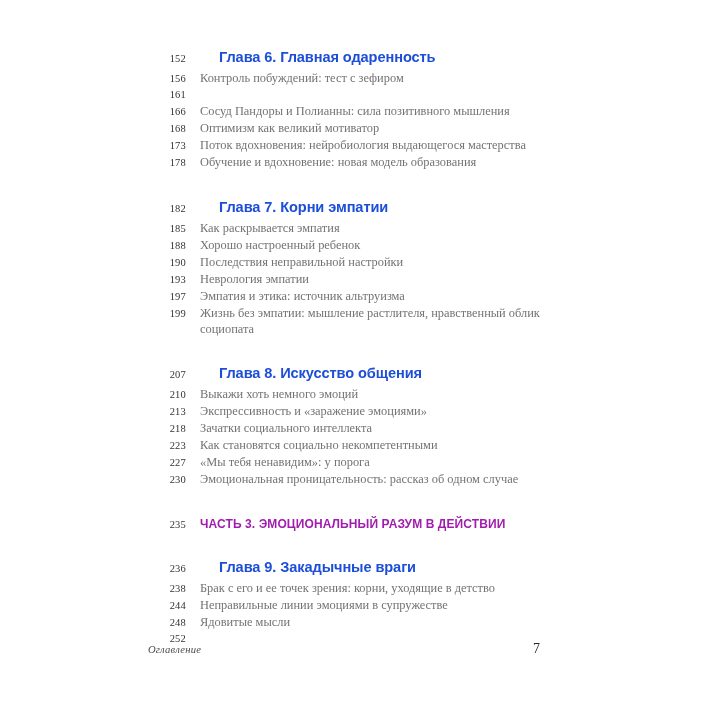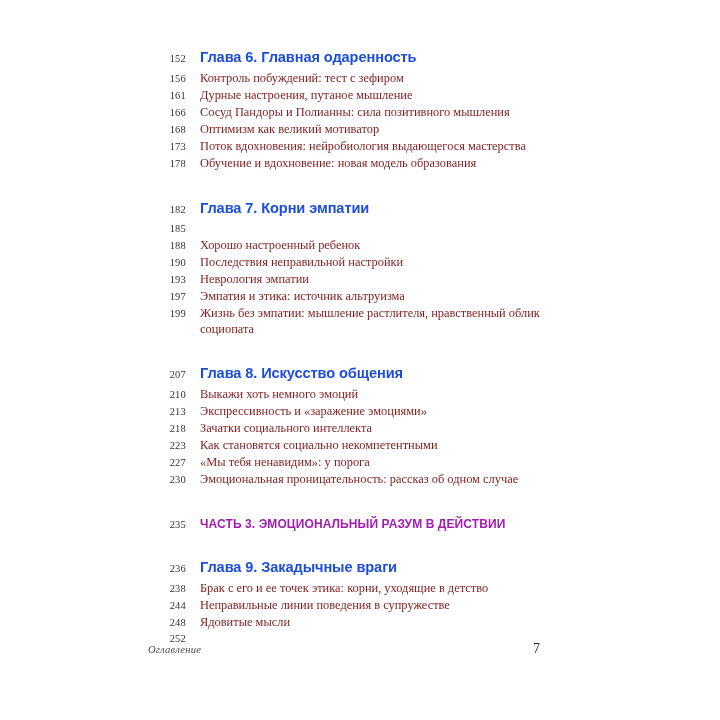--- a/index.html
+++ b/index.html
@@ -50,20 +50,21 @@
   }
 
   .txt {
     flex: 1 1 auto;
     padding-left: 14px;
   }
 
   
   .row.chapter {
     margin-bottom: 2px;
+    gap: 19px;
   }
   .row.chapter .num {
     line-height: 19px;
   }
   .chapter .txt {
     font-family: "Liberation Sans", "DejaVu Sans", sans-serif;
     font-weight: bold;
     font-size: 14.6px;
     line-height: 19px;
     letter-spacing: -0.1px;
@@ -82,21 +83,21 @@
     letter-spacing: 0.1px;
     color: #a21caf;
     text-transform: uppercase;
   }
 
   
   .entry .txt {
     font-family: "Liberation Serif", "DejaVu Serif", serif;
     font-size: 12.4px;
     line-height: 16px;
-    color: #7f1d1d;
+    color: #737373;
   }
   .entry .num {
     line-height: 16px;
   }
 
   
   .section {
     margin-bottom: 27px;
   }
   .section:last-of-type {
@@ -141,21 +142,20 @@
       <div class="row chapter">
         <span class="num">152</span>
         <span class="txt">Глава 6. Главная одаренность</span>
       </div>
       <div class="row entry">
         <span class="num">156</span>
         <span class="txt">Контроль побуждений: тест с зефиром</span>
       </div>
       <div class="row entry">
         <span class="num">161</span>
-        <span class="txt">Дурные настроения, путаное мышление</span>
       </div>
       <div class="row entry">
         <span class="num">166</span>
         <span class="txt">Сосуд Пандоры и Полианны: сила позитивного мышления</span>
       </div>
       <div class="row entry">
         <span class="num">168</span>
         <span class="txt">Оптимизм как великий мотиватор</span>
       </div>
       <div class="row entry">
@@ -168,20 +168,21 @@
       </div>
     </div>
 
     <div class="section">
       <div class="row chapter">
         <span class="num">182</span>
         <span class="txt">Глава 7. Корни эмпатии</span>
       </div>
       <div class="row entry">
         <span class="num">185</span>
+        <span class="txt">Как раскрывается эмпатия</span>
       </div>
       <div class="row entry">
         <span class="num">188</span>
         <span class="txt">Хорошо настроенный ребенок</span>
       </div>
       <div class="row entry">
         <span class="num">190</span>
         <span class="txt">Последствия неправильной настройки</span>
       </div>
       <div class="row entry">
@@ -236,25 +237,25 @@
       </div>
     </div>
 
     <div class="section">
       <div class="row chapter">
         <span class="num">236</span>
         <span class="txt">Глава 9. Закадычные враги</span>
       </div>
       <div class="row entry">
         <span class="num">238</span>
-        <span class="txt">Брак с его и ее точек этика: корни, уходящие в детство</span>
+        <span class="txt">Брак с его и ее точек зрения: корни, уходящие в детство</span>
       </div>
       <div class="row entry">
         <span class="num">244</span>
-        <span class="txt">Неправильные линии поведения в супружестве</span>
+        <span class="txt">Неправильные линии эмоциями в супружестве</span>
       </div>
       <div class="row entry">
         <span class="num">248</span>
         <span class="txt">Ядовитые мысли</span>
       </div>
       <div class="row entry">
         <span class="num">252</span>
       </div>
     </div>
 

